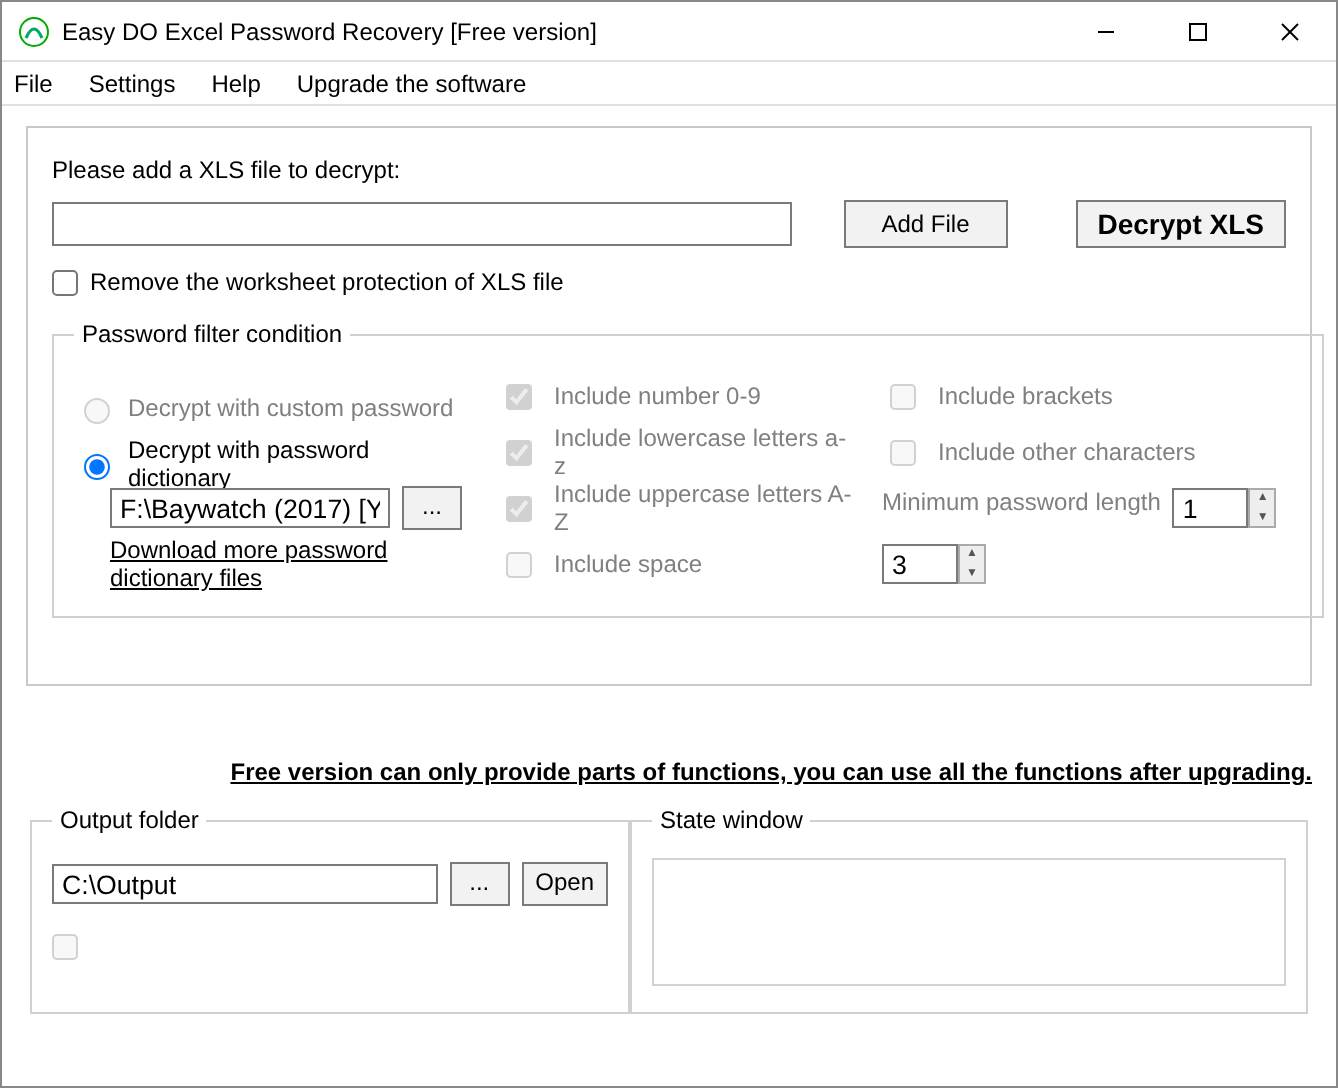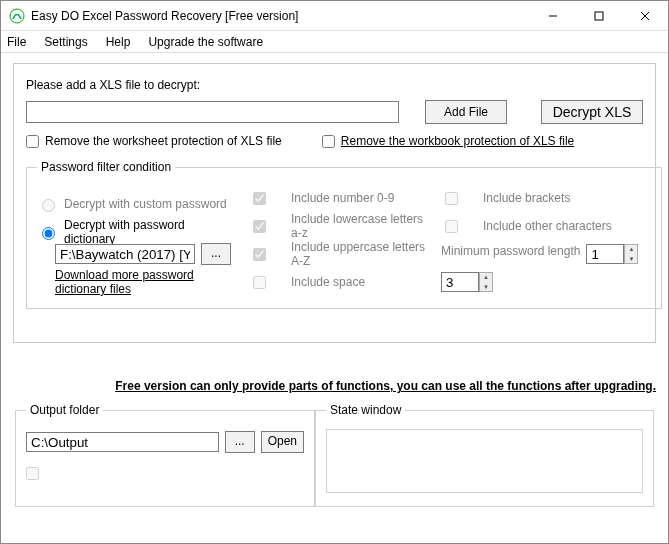--- a/index.html
+++ b/index.html
@@ -74,21 +74,21 @@
     border: 1px solid #7a7a7a;
     background: #f2f2f2;
     padding: 3px 18px;
     height: 24px;
     line-height: 16px;
     cursor: default;
     text-align:center;
   }
   .btn.addfile { min-width: 82px; margin-right: 34px; }
   .btn.decrypt {
-    font-weight: normal;
+    font-weight: bold;
     font-size: 14px;
     min-width: 102px;
     padding: 3px 10px;
   }
   .cb-row {
     display:flex;
     gap: 40px;
     margin-top: 2px;
     margin-bottom: 12px;
   }
@@ -105,21 +105,21 @@
   legend { padding: 0 4px; }
   .filter-grid {
     display: grid;
     grid-template-columns: 200px 180px 210px;
     grid-auto-rows: 28px;
     column-gap: 12px;
     align-items: center;
   }
   .radio { display:flex; align-items:center; gap:6px;margin-top:12px; }
   .radio.disabled, .check.disabled { color: var(--disabled); }
-  .check { display:flex; align-items:center; gap:22px; }
+  .check { display:flex; align-items:center; gap:8px; }
   .textin {
     height: 20px;
     border: 1px solid #7a7a7a;
     padding: 1px 4px;
   }
   .dict-row { display:flex; gap:6px; align-items:center; }
   .dict-row .textin { width: 140px; }
   .btn-sm {
     border: 1px solid #7a7a7a;
     background: #f2f2f2;
@@ -210,24 +210,20 @@
       <input type="text" class="filepath" value="" style="">
       <div class="btn addfile">Add File</div>
       <div class="btn decrypt">Decrypt XLS</div>
     </div>
 
     <div class="cb-row">
       <label class="cb">
         <input type="checkbox" style="">
         <span>Remove the worksheet protection of XLS file</span>
       </label>
-      <label class="cb underline">
-        <input type="checkbox" style="">
-        <span>Remove the workbook protection of XLS file</span>
-      </label>
     </div>
 
     <fieldset>
       <legend>Password filter condition</legend>
       <div class="filter-grid">
 
         <label class="radio disabled">
           <input type="radio" disabled="" style="">
           <span>Decrypt with custom password</span>
         </label>

